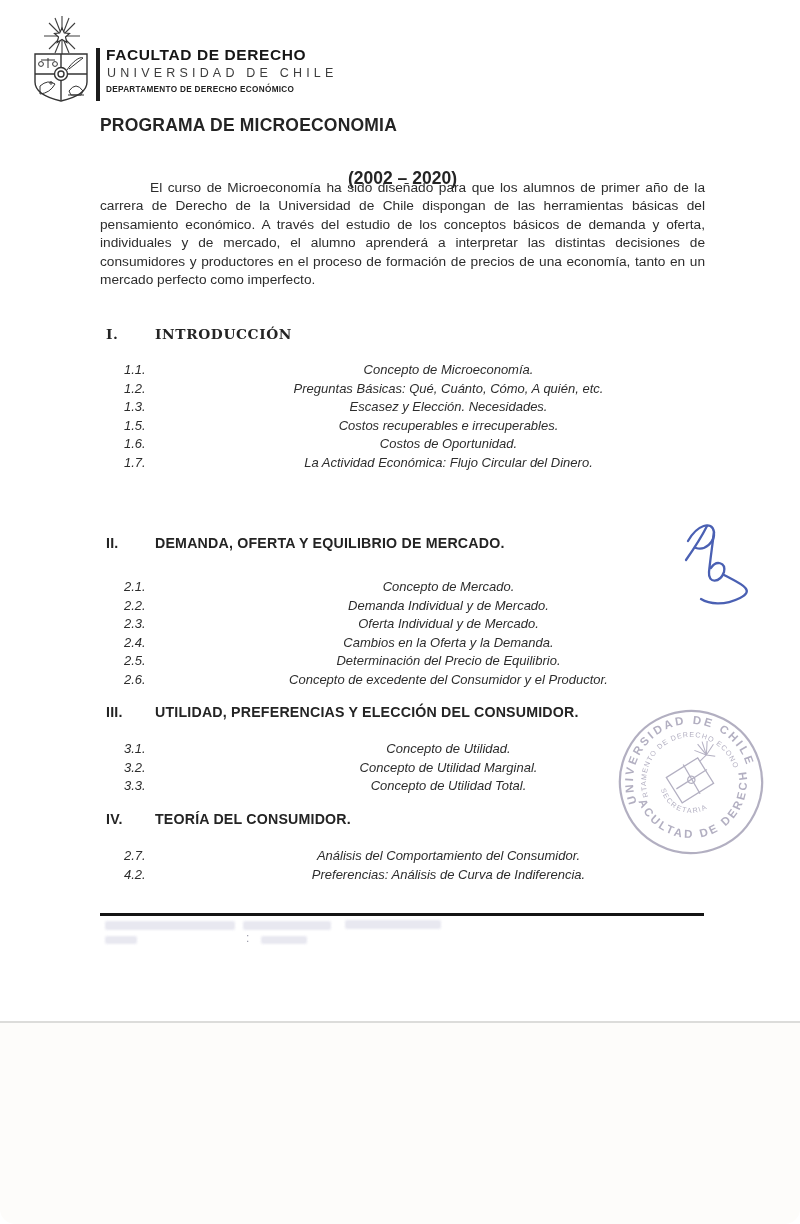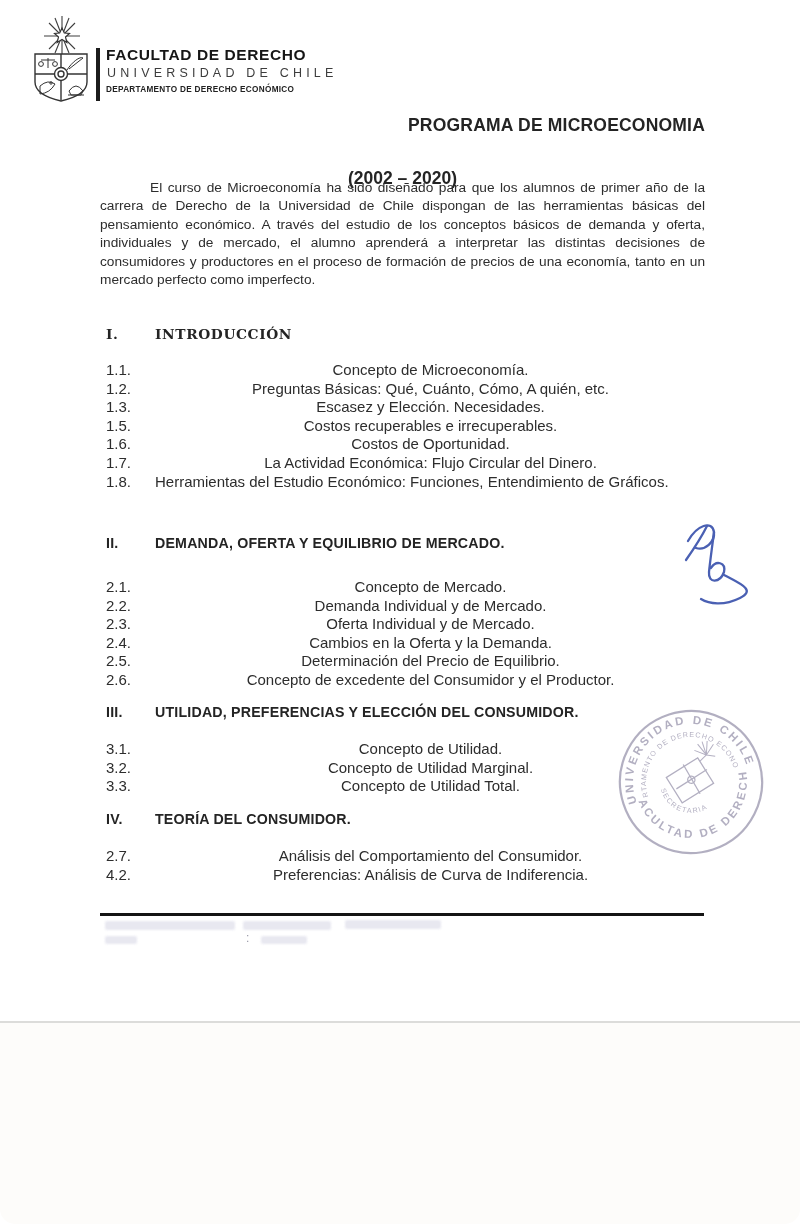--- a/index.html
+++ b/index.html
@@ -11,35 +11,35 @@
   
   .logo-svg{position:absolute;left:24px;top:6px;}
   .hdr-bar{position:absolute;left:96px;top:48px;width:4px;height:53px;background:#1c1c1c;}
   .hdr-faculty{position:absolute;left:106px;top:46px;font-size:15.5px;font-weight:bold;
     letter-spacing:.6px;color:#161616;}
   .hdr-univ{position:absolute;left:107px;top:66px;font-size:12.5px;letter-spacing:4.2px;color:#3c3c3c;}
   .hdr-dept{position:absolute;left:106px;top:85px;font-size:8.2px;font-weight:bold;
     letter-spacing:.3px;color:#222;}
 
   
-  .title{position:absolute;left:100px;top:115px;width:605px;text-align:right;
+  .title{position:absolute;left:100px;top:115px;width:605px;text-align:left;
     font-size:17.5px;font-weight:bold;letter-spacing:.2px;color:#242424;}
   .subtitle{position:absolute;left:100px;top:137px;width:605px;text-align:center;
     font-size:17.5px;font-weight:bold;color:#242424;margin-top:31px;}
 
   
   .intro{position:absolute;left:100px;top:179px;width:605px;
     font-size:13.7px;line-height:18.4px;text-align:justify;text-indent:50px;color:#2d2d2d;}
 
   
   .sec-head{position:absolute;left:106px;width:600px;display:flex;
     font-weight:bold;font-size:14.2px;letter-spacing:.2px;color:#242424;}
   .sec-head .rn{flex:0 0 49px;}
   .sec-head.serif{font-family:"DejaVu Serif","Liberation Serif",serif;font-size:13.8px;letter-spacing:.6px;}
-  .items{position:absolute;left:106px;width:600px;font-size:15px;line-height:18.6px;color:#2d2d2d;}
+  .items{position:absolute;left:124px;width:600px;font-size:13px;line-height:18.6px;color:#2d2d2d;font-style:italic;}
   .row{display:flex;}
   .row .num{flex:0 0 49px;}
   .row .txt{flex:1;text-align:justify;}
   .row .txt.nj{text-align:center;}
 
   
   .sig-svg{position:absolute;left:663px;top:510px;}
 
   
   .stamp-svg{position:absolute;left:610px;top:699px;opacity:.82;}
@@ -140,24 +140,20 @@
         <span class="txt nj">Costos recuperables e irrecuperables.</span>
       </div>
     <div class="row">
         <span class="num">1.6.</span>
         <span class="txt nj">Costos de Oportunidad.</span>
       </div>
     <div class="row">
         <span class="num">1.7.</span>
         <span class="txt nj">La Actividad Económica: Flujo Circular del Dinero.</span>
       </div>
-    <div class="row">
-        <span class="num">1.8.</span>
-        <span class="txt">Herramientas del Estudio Económico: Funciones, Entendimiento de Gráficos.</span>
-      </div>
   </div>
 
   <div class="sec-head" style="top:535px">
     <span class="rn">II.</span>
     <span>DEMANDA, OFERTA Y EQUILIBRIO DE MERCADO.</span>
   </div>
   <div class="items" style="top:578px">
     <div class="row">
         <span class="num">2.1.</span>
         <span class="txt nj">Concepto de Mercado.</span>

